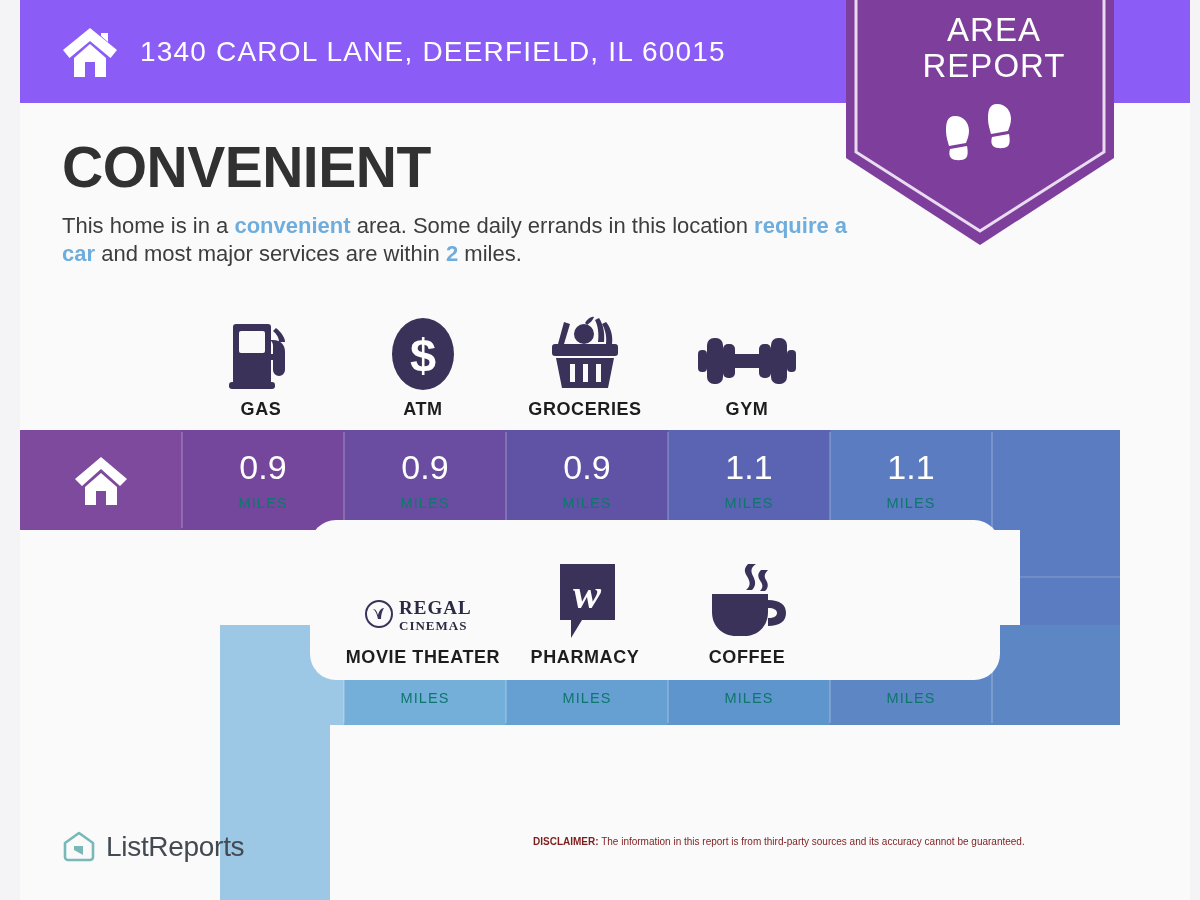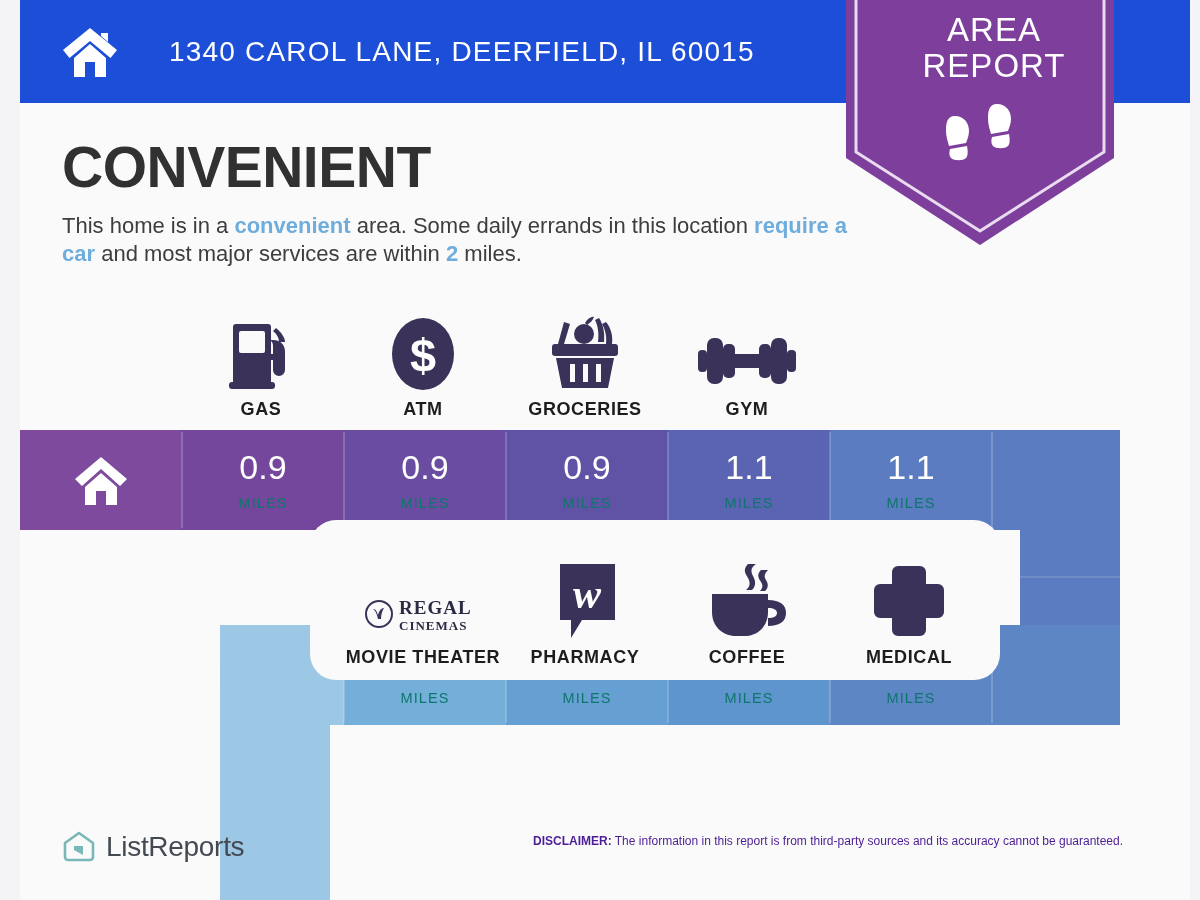--- a/index.html
+++ b/index.html
@@ -9,21 +9,21 @@
     font-family:"Liberation Sans", sans-serif;
     overflow:hidden;
     position:relative;
   }
   
   #page { position:absolute; inset:0; width:1200px; height:900px; background:#FAFAFB; }
   .leftstrip { position:absolute; left:0; top:0; width:20px; height:900px; background:#F4F3F6; z-index:40; }
   .rightstrip { position:absolute; right:0; top:0; width:10px; height:900px; background:#F4F3F6; z-index:40; }
 
   
-  .header { position:absolute; left:20px; top:0; width:1170px; height:103px; background:#1d4ed8; display:flex; align-items:center;gap:29px; }
+  .header { position:absolute; left:20px; top:0; width:1170px; height:103px; background:#8b5cf6; display:flex; align-items:center; }
   .header .homeicon { margin-left:40px; width:60px; height:52px; display:flex; align-items:center; justify-content:center; }
   .header .addr { margin-left:20px; color:#FFFFFF; font-size:28px; letter-spacing:1.2px; font-weight:400; white-space:nowrap; }
 
   
   .badge { position:absolute; left:846px; top:-10px; width:268px; height:255px; z-index:30; }
   .badge .txt { position:absolute; top:22px; left:0; width:268px; text-align:center; color:#fff; font-size:33px; line-height:36px; letter-spacing:1px; font-weight:400;padding-left:28px; }
   .badge .feet { position:absolute; top:112px; left:0; width:268px; display:flex; justify-content:center; }
 
   
   .title { position:absolute; left:62px; top:134px; font-size:57px; font-weight:700; color:#313131; letter-spacing:-0.5px; }
@@ -44,21 +44,21 @@
   .seg { position:absolute; display:flex; flex-direction:column; align-items:center; justify-content:center;border-radius:7px; }
   .seg .num { color:#fff; font-size:34px; line-height:34px; font-weight:400; }
   .seg .mi { color:#0f766e; font-size:14.5px; letter-spacing:1.1px; margin-top:11px; }
 
   
   .cutpanel { position:absolute; background:#FAFAFB; z-index:20; }
 
   
   .footer-logo { position:absolute; left:62px; top:830px; display:flex; align-items:center; z-index:45; }
   .footer-logo .name { margin-left:10px; font-size:28px; color:#444A52; letter-spacing:-0.3px;text-align:center; }
-  .disclaimer { position:absolute; left:533px; top:832px; width:600px; font-size:12px; line-height:19px; color:#4c1d95; z-index:45; }
+  .disclaimer { position:absolute; left:533px; top:832px; width:600px; font-size:10px; line-height:19px; color:#7f1d1d; z-index:45; }
   .disclaimer b { font-weight:700; }
 </style>
 </head>
 <body>
 
 <div id="page">
 
   <div class="ribbon">
     <svg width="1100" height="470" viewBox="0 0 1100 470" style="position:absolute;left:0;top:0;">
       <defs>
@@ -307,28 +307,20 @@
             <path d="M44 2 c-6 6 -2 10 0 14 c2 4 3 8 -2 12 h6 c5 -5 3 -10 1 -14 c-2 -4 -3 -8 3 -12 z"></path>
             <path d="M57 8 c-5 5 -2 9 0 12 c2 3 2 6 -1 9 h5 c4 -4 3 -8 1 -11 c-2 -3 -2 -6 2 -10 z"></path>
             <path d="M8 32 h56 v18 c0 14 -10 24 -24 24 h-8 c-14 0 -24 -10 -24 -24 z"></path>
             <path d="M64 38 c12 0 18 5 18 13 c0 8 -6 13 -18 13 v-8 c6 0 9 -2 9 -5 c0 -3 -3 -5 -9 -5 z"></path>
           </g>
         </svg>
       </span>
       <span class="lbl">COFFEE</span>
     </div>
 
-    <div class="iconcell">
-      <span class="glyph">
-        <svg width="74" height="74" viewBox="0 0 74 74">
-          <path d="M26 2 h22 a6 6 0 0 1 6 6 v12 h12 a6 6 0 0 1 6 6 v22 a6 6 0 0 1 -6 6 h-12 v12 a6 6 0 0 1 -6 6 h-22 a6 6 0 0 1 -6 -6 v-12 h-12 a6 6 0 0 1 -6 -6 v-22 a6 6 0 0 1 6 -6 h12 v-12 a6 6 0 0 1 6 -6 z" fill="#3A3259"></path>
-        </svg>
-      </span>
-      <span class="lbl">MEDICAL</span>
-    </div>
   </div>
 
   <div class="footer-logo">
     <svg width="34" height="34" viewBox="0 0 34 34">
       <path d="M17 3 L31 13 v14 a3 3 0 0 1 -3 3 H6 a3 3 0 0 1 -3 -3 V13 Z" fill="none" stroke="#79B8B6" stroke-width="2.6" stroke-linejoin="round"></path>
       <path d="M12 16 h9 v9 l-9 -5 z" fill="#79B8B6"></path>
     </svg>
     <span class="name">ListReports</span>
   </div>
 

